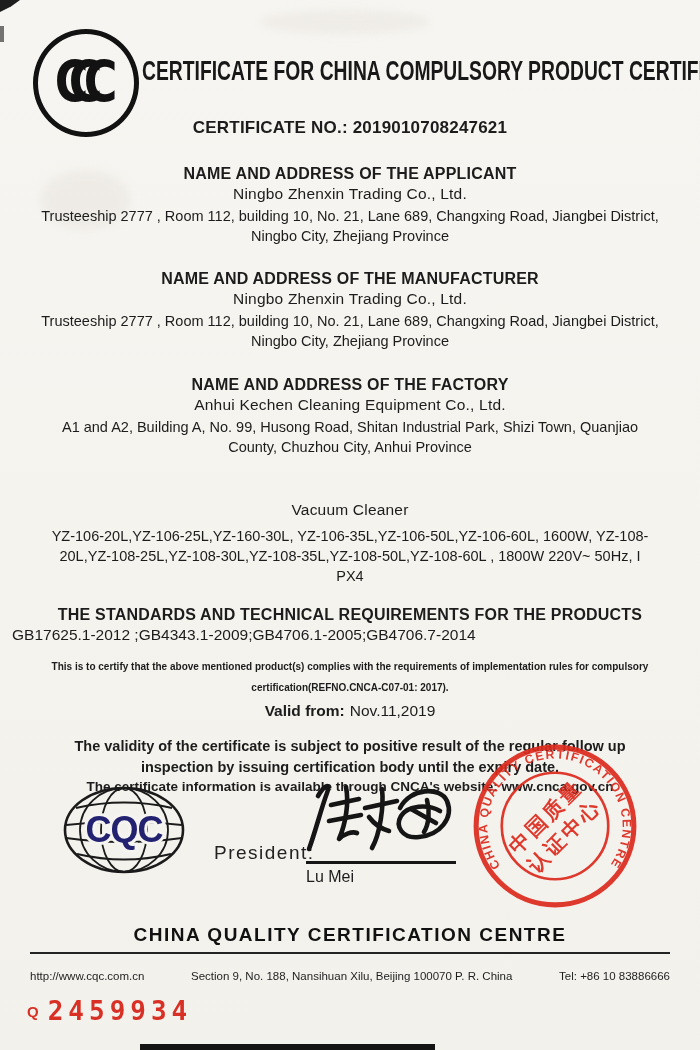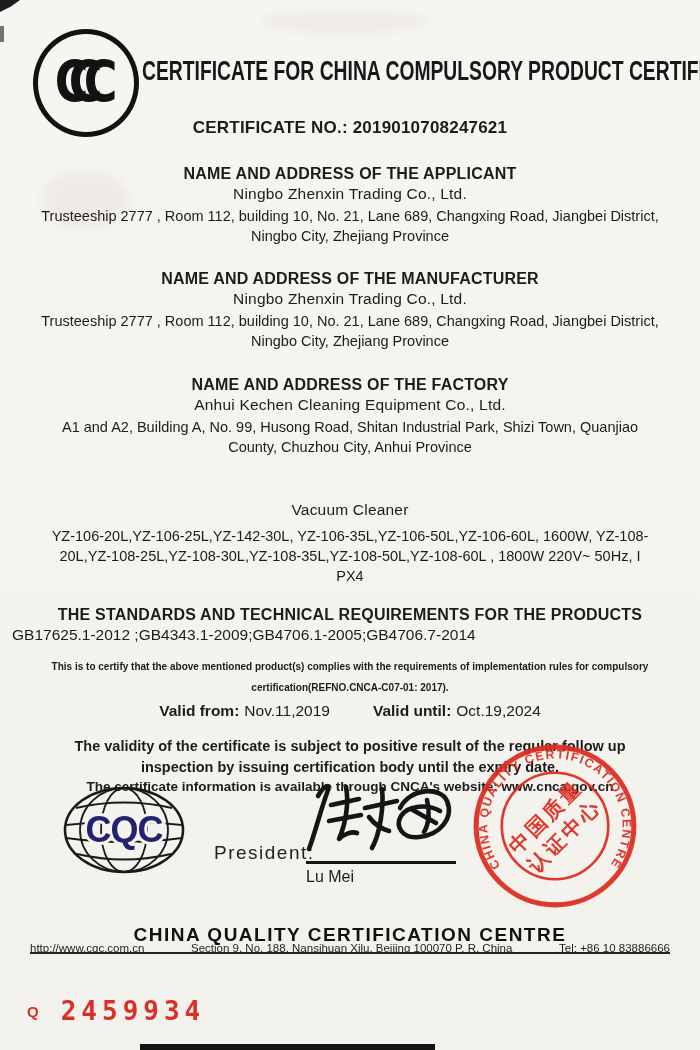--- a/index.html
+++ b/index.html
@@ -61,29 +61,29 @@
   .signature{position:absolute;left:300px;top:776px;width:162px;height:84px;}
   .sig-line{position:absolute;left:306px;top:861px;width:150px;height:2.5px;background:#161616;}
   .president-name{position:absolute;left:306px;top:868px;width:150px;text-align:left;
     font-size:16px;}
 
   .stamp{position:absolute;left:470px;top:741px;width:170px;height:170px;opacity:.92;}
 
   .footer-org{position:absolute;left:0;top:924px;width:100%;text-align:center;
     font-weight:bold;font-size:19px;letter-spacing:1.5px;color:#111;}
   .footer-rule{position:absolute;left:30px;top:952px;width:640px;height:2px;background:#242424;}
-  .footer-row{position:absolute;left:30px;top:934px;width:640px;
+  .footer-row{position:absolute;left:30px;top:962px;width:640px;
     display:flex;justify-content:flex-end;align-items:baseline;
     font-size:11.5px;color:#1f1f1f;}
   .footer-row .mid{flex:1;text-align:center;padding:0 6px;margin-top:8px;}
 
   .serial{position:absolute;left:27px;top:996px;display:flex;align-items:flex-start;}
   .serial .q{color:#d93025;font-size:15px;font-weight:bold;margin-top:7px;}
   .serial .num{color:#d93025;font-size:26px;font-weight:bold;letter-spacing:5px;
-    margin-left:22px;font-family:"DejaVu Sans Mono","Liberation Mono",monospace;}
+    margin-left:9px;font-family:"DejaVu Sans Mono","Liberation Mono",monospace;}
 </style>
 </head>
 <body>
 
 <div class="page">
 
   <div class="corner-mark"></div>
   <div class="edge-mark"></div>
   <div class="smudge" style="left:260px;top:10px;width:170px;height:24px;"></div>
   <div class="smudge" style="left:40px;top:170px;width:90px;height:60px;"></div>
@@ -108,36 +108,33 @@
   <div class="sec-heading" style="top:262px">NAME AND ADDRESS OF THE MANUFACTURER</div>
   <div class="sec-name" style="top:290px">Ningbo Zhenxin Trading Co., Ltd.</div>
   <div class="sec-address" style="top:311px">Trusteeship 2777 ,  Room 112, building 10, No. 21, Lane 689, Changxing Road, Jiangbei District, Ningbo City, Zhejiang Province</div>
 
   <div class="sec-heading" style="top:368px">NAME AND ADDRESS OF THE FACTORY</div>
   <div class="sec-name" style="top:396px">Anhui Kechen Cleaning Equipment Co., Ltd.</div>
   <div class="sec-address" style="top:417px">A1 and A2, Building A, No. 99, Husong Road, Shitan Industrial Park, Shizi Town, Quanjiao County, Chuzhou City, Anhui Province</div>
 
   <div class="sec-name" style="top:501px">Vacuum Cleaner</div>
   <div class="model-lines" style="top:526px">
-    <div>YZ-106-20L,YZ-106-25L,YZ-142-30L,  YZ-106-35L,YZ-106-50L,YZ-106-60L, 1600W,  YZ-108-</div>
+    <div>YZ-106-20L,YZ-106-25L,YZ-160-30L,  YZ-106-35L,YZ-106-50L,YZ-106-60L, 1600W,  YZ-108-</div>
     <div>20L,YZ-108-25L,YZ-108-30L,YZ-108-35L,YZ-108-50L,YZ-108-60L , 1800W 220V~ 50Hz, I</div>
     <div>PX4</div>
   </div>
 
   <div class="sec-heading" style="top:598px">THE STANDARDS AND TECHNICAL REQUIREMENTS FOR THE PRODUCTS</div>
   <div class="standards-list" style="top:626px">GB17625.1-2012 ;GB4343.1-2009;GB4706.1-2005;GB4706.7-2014</div>
 
   <div class="certify" style="top:656px">This is to certify that the above mentioned product(s) complies with the requirements of implementation rules for compulsory certification(REFNO.CNCA-C07-01: 2017).</div>
 
   <div class="valid-row">
     <span>
       <b>Valid from:</b><span>Nov.11,2019</span>
-    </span>
-    <span>
-      <b>Valid until:</b><span>Oct.19,2024</span>
     </span>
   </div>
 
   <div class="validity-note">The validity of the certificate is subject to positive result of the regular follow up inspection by issuing certification body until the expiry date.</div>
   <div class="info-line">The certificate information is available through CNCA's website: www.cnca.gov.cn</div>
 
   <svg class="cqc-logo" viewBox="0 0 128 90">
     <g fill="none" stroke="#1b1b1b" stroke-width="2">
       <ellipse cx="64" cy="44" rx="59" ry="42" stroke-width="2.6"></ellipse>
       <ellipse cx="64" cy="44" rx="44" ry="42" stroke-width="1.8"></ellipse>

